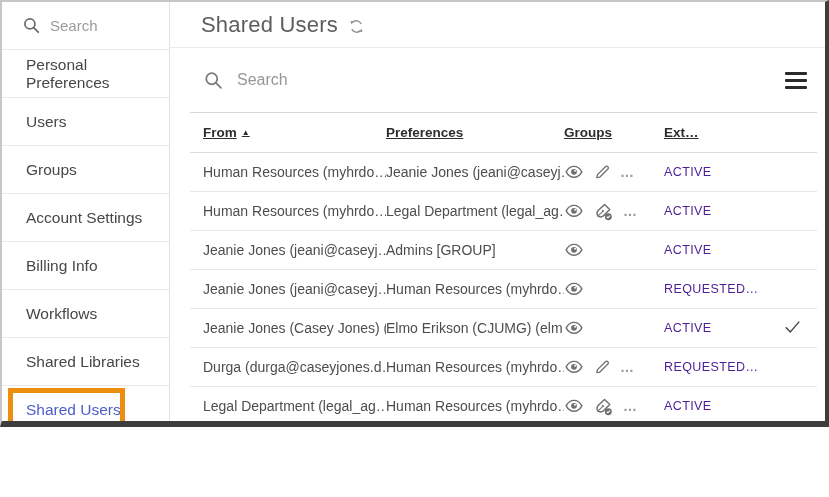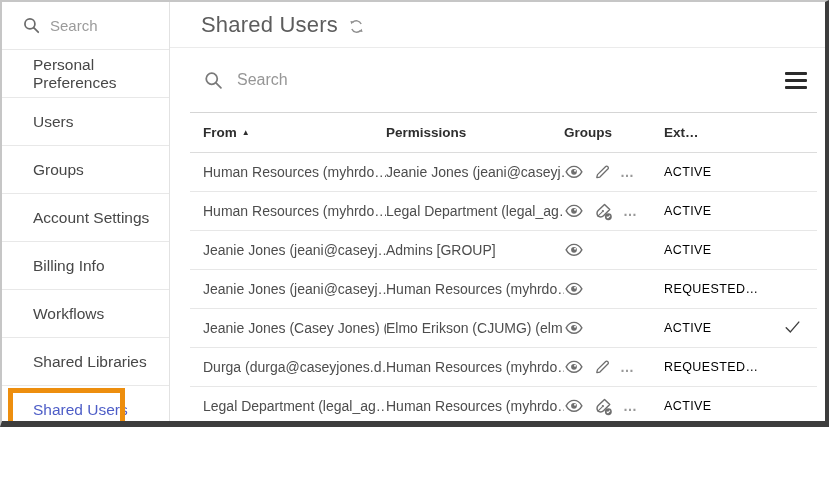--- a/index.html
+++ b/index.html
@@ -15,51 +15,51 @@
     border-bottom:6px solid #3d3d3d;
     display:flex;
     overflow:hidden;
   }
 
   
   .sidebar { flex:0 0 168px; width:168px; border-right:1px solid #e2e2e2; background:#fff; }
   .sb-search { height:48px; display:flex; align-items:center; gap:9px; padding-left:20px; border-bottom:1px solid #e8e8e8; }
   .sb-search input { border:none; outline:none; width:92px; font-size:15px; color:#444; font-family:inherit; background:transparent; }
   .sb-search input::placeholder { color:#9b9b9b; }
-  .sb-item { position:relative; height:48px; display:flex; align-items:center; padding-left:31px; border-bottom:1px solid #e8e8e8; font-size:15.5px; color:#474747; cursor:pointer; background:#fff; }
+  .sb-item { position:relative; height:48px; display:flex; align-items:center; padding-left:24px; border-bottom:1px solid #e8e8e8; font-size:15.5px; color:#474747; cursor:pointer; background:#fff; }
   .sb-item:last-child { border-bottom:none; }
   .sb-item.active .sb-label { color:#4d5dc7; }
   .annotation-box { position:absolute; left:6px; top:2px; width:117px; height:44px; border:5px solid #ed8e0e; pointer-events:none; }
 
   
   main { flex:1 1 auto; min-width:0; display:flex; flex-direction:column; background:#fff; }
   .page-header { height:46px; flex:0 0 46px; display:flex; align-items:center; gap:10px; padding-left:31px; border-bottom:1px solid #ebebeb; }
   .page-title { font-size:22px; font-weight:400; color:#5d5d5d; letter-spacing:.2px; }
   .refresh-btn { display:inline-flex; align-items:center; cursor:pointer; margin-top:3px; }
 
   .content { padding:0 8px 0 20px; }
   .panel-toolbar { height:65px; display:flex; align-items:center; justify-content:space-between; border-bottom:1px solid #d5d5d5; padding:0 10px 0 13px; }
   .panel-search { display:flex; align-items:center; gap:13px; }
   .panel-search input { border:none; outline:none; width:220px; font-size:16px; color:#444; font-family:inherit; background:transparent; }
   .panel-search input::placeholder { color:#969696; }
   .hamburger { width:22px; display:flex; flex-direction:column; gap:4px; cursor:pointer; }
   .hamburger span { display:block; height:3px; background:#2b2b2b; border-radius:1px; }
 
   .thead, .tr { display:grid; grid-template-columns:183px 178px 100px 100px 1fr; align-items:center; padding-left:13px; }
   .thead { height:40px; border-bottom:1px solid #dcdcdc; }
-  .th { font-weight:bold; font-size:13.5px; color:#2e2e2e; display:flex; align-items:center; gap:5px; }
+  .th { font-weight:bold; font-size:13.5px; color:#2e2e2e; display:flex; align-items:center; gap:5px;text-decoration:underline; }
   .th.ext-col { padding-right:16px; }
   .sort-arrow { font-size:8px; color:#2e2e2e; line-height:1; }
 
   .tr { height:39px; border-bottom:1px solid #e7e7e7; font-size:14px; color:#4d4d4d; cursor:pointer; }
   .td-from, .td-to { white-space:nowrap; overflow:hidden; padding-right:10px; }
   .td-perm { display:flex; align-items:center; gap:9px; }
   .picon { display:inline-flex; align-items:center; }
   .pmore { color:#999; font-weight:bold; font-size:14px; letter-spacing:1px; }
-  .td-status { font-size:12.5px; color:#000000; letter-spacing:.4px; white-space:nowrap; }
+  .td-status { font-size:12.5px; color:#4c1d95; letter-spacing:.4px; white-space:nowrap; }
   .td-ext { text-align:right; padding-right:16px; }
   .check { display:inline-flex; }
 </style>
 </head>
 <body>
 
 <div class="frame">
 
   <aside class="sidebar">
     <div class="sb-search">
@@ -135,21 +135,21 @@
         </div>
       </div>
 
       <div class="table">
         <div class="thead">
           <div class="th">
             <span>From</span>
             <span class="sort-arrow">▲</span>
           </div>
           <div class="th">
-              <span>Permissions</span>
+              <span>Preferences</span>
             </div>
           <div class="th">
               <span>Groups</span>
             </div>
           <div class="th ext-col">
               <span>Ext…</span>
             </div>
         </div>
         <div id="tbody">
             <div class="tr">

